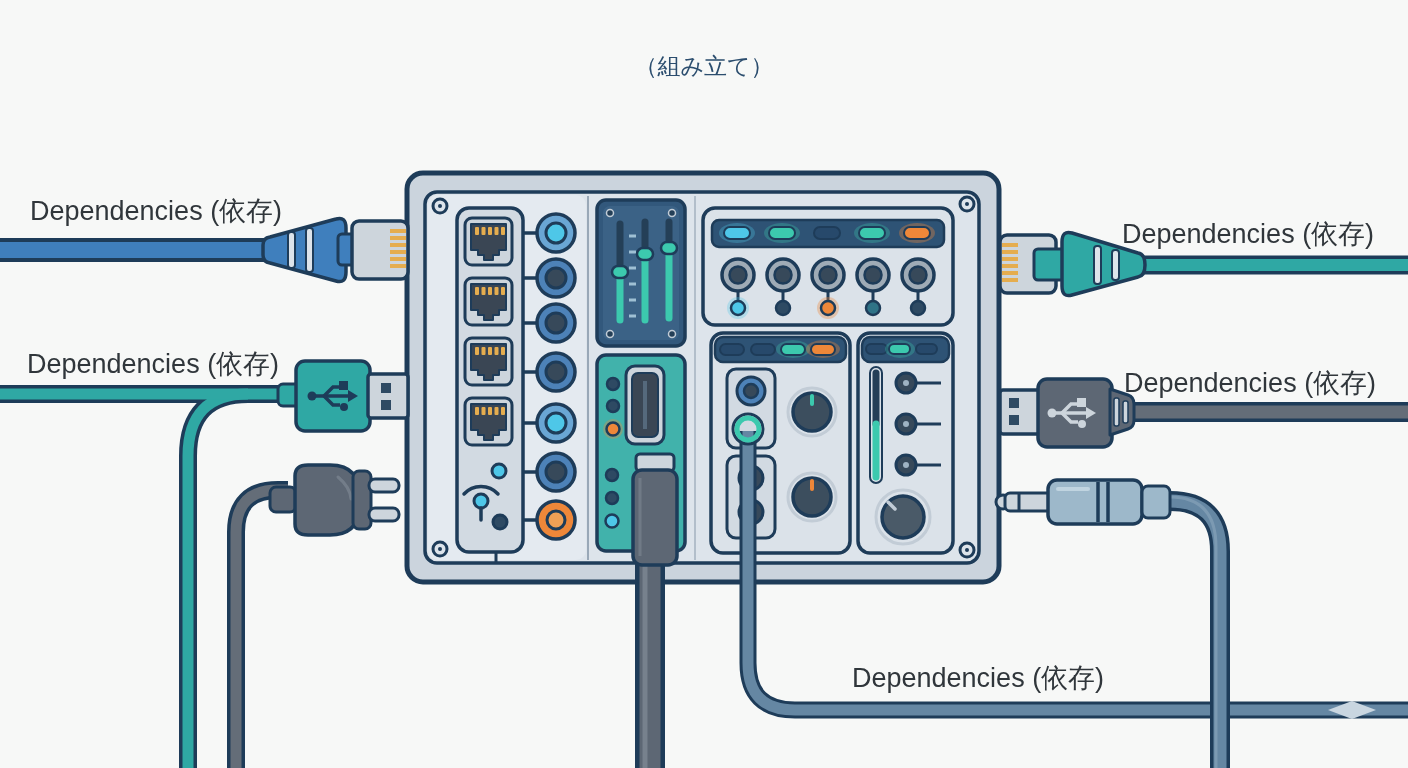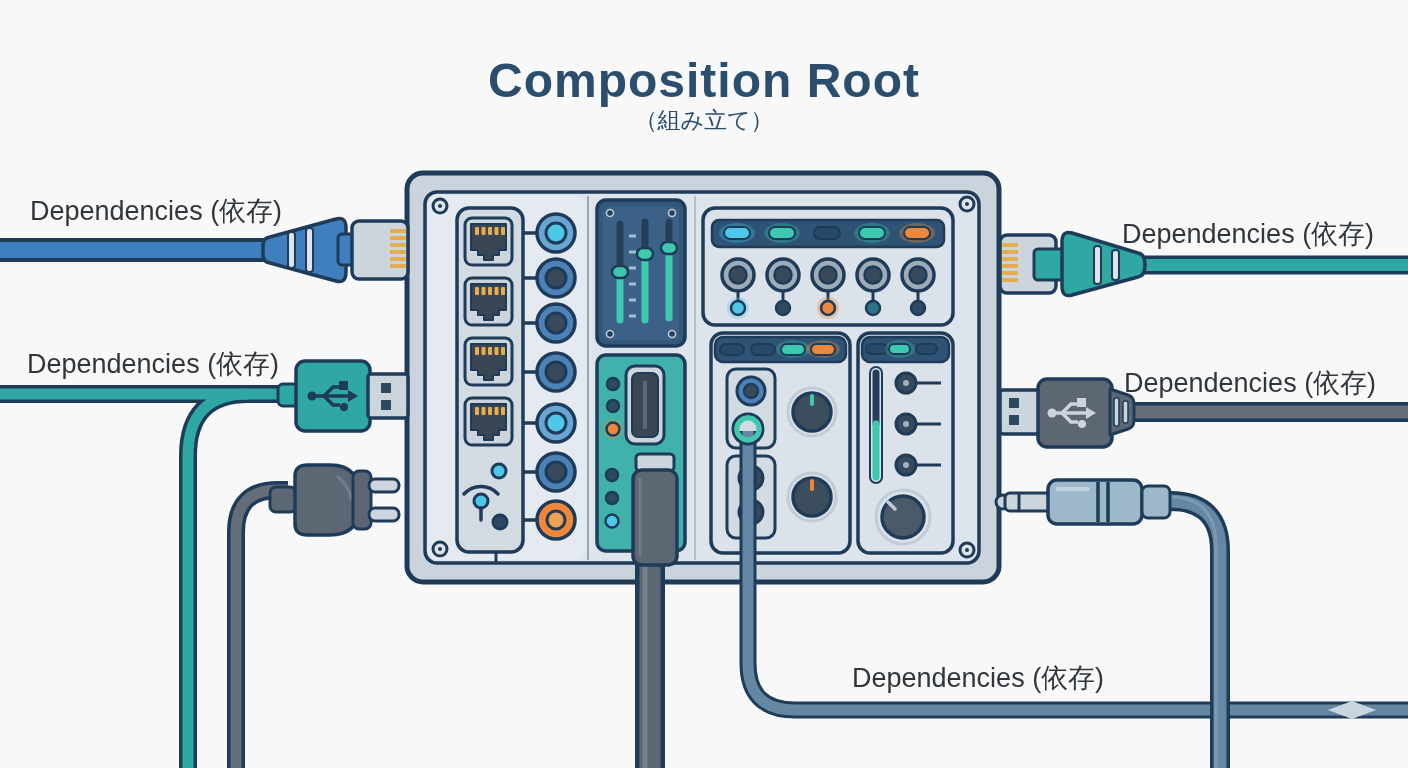--- a/index.html
+++ b/index.html
@@ -29,21 +29,20 @@
   .f-cblue{fill:var(--cable-blue)} .f-cteal{fill:var(--cable-teal)} .f-cgdark{fill:var(--cable-gray-dark)}
   .f-audio{fill:var(--audio-body)} .f-hl{fill:var(--highlight)} .f-trk{fill:var(--track-dark)}
   .f-pin2{fill:var(--jack-pin)}
 </style>
 </head>
 <body>
 
 <div class="stage">
 
   <div class="title-wrap">
-    <div class="title-main">Composition Root</div>
     <div class="title-sub">（組み立て）</div>
   </div>
 
   <div class="dep" style="left:30px;top:193px">Dependencies (依存)</div>
   <div class="dep" style="left:27px;top:346px">Dependencies (依存)</div>
   <div class="dep" style="left:1122px;top:216px">Dependencies (依存)</div>
   <div class="dep" style="left:1124px;top:365px">Dependencies (依存)</div>
   <div class="dep" style="left:852px;top:660px">Dependencies (依存)</div>
 
   <svg class="svg-abs" viewBox="0 0 1408 768">

